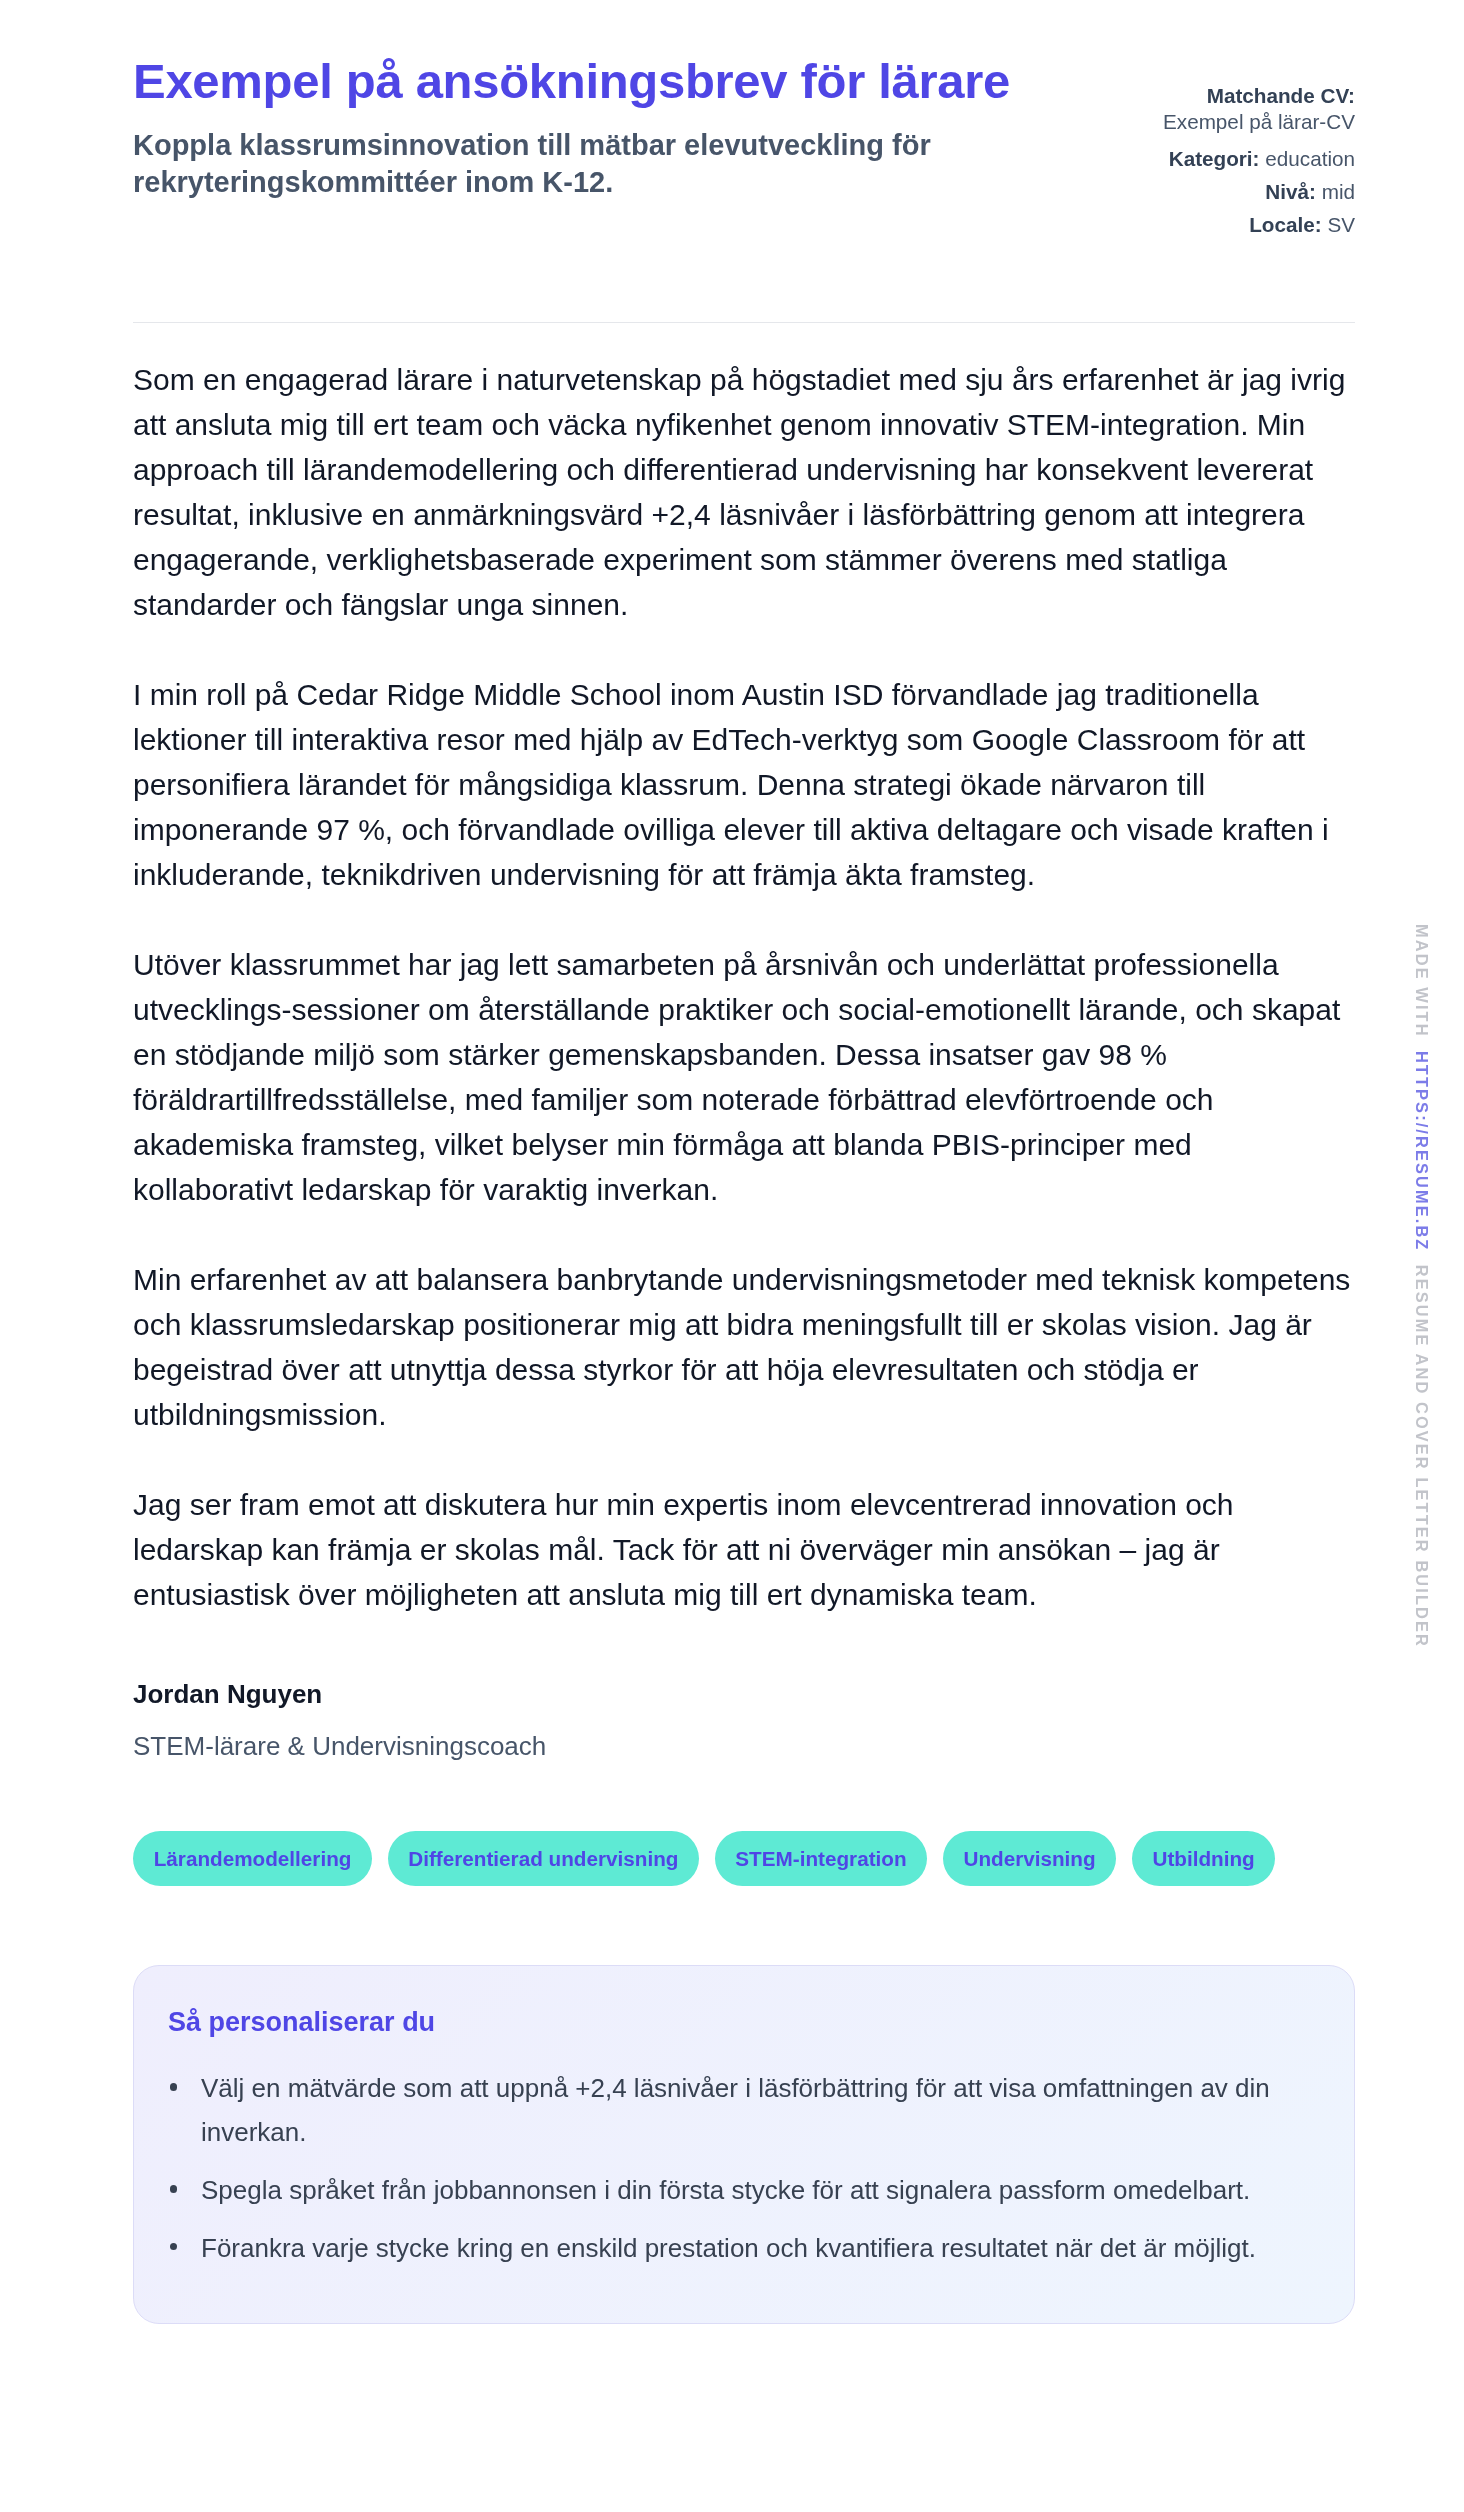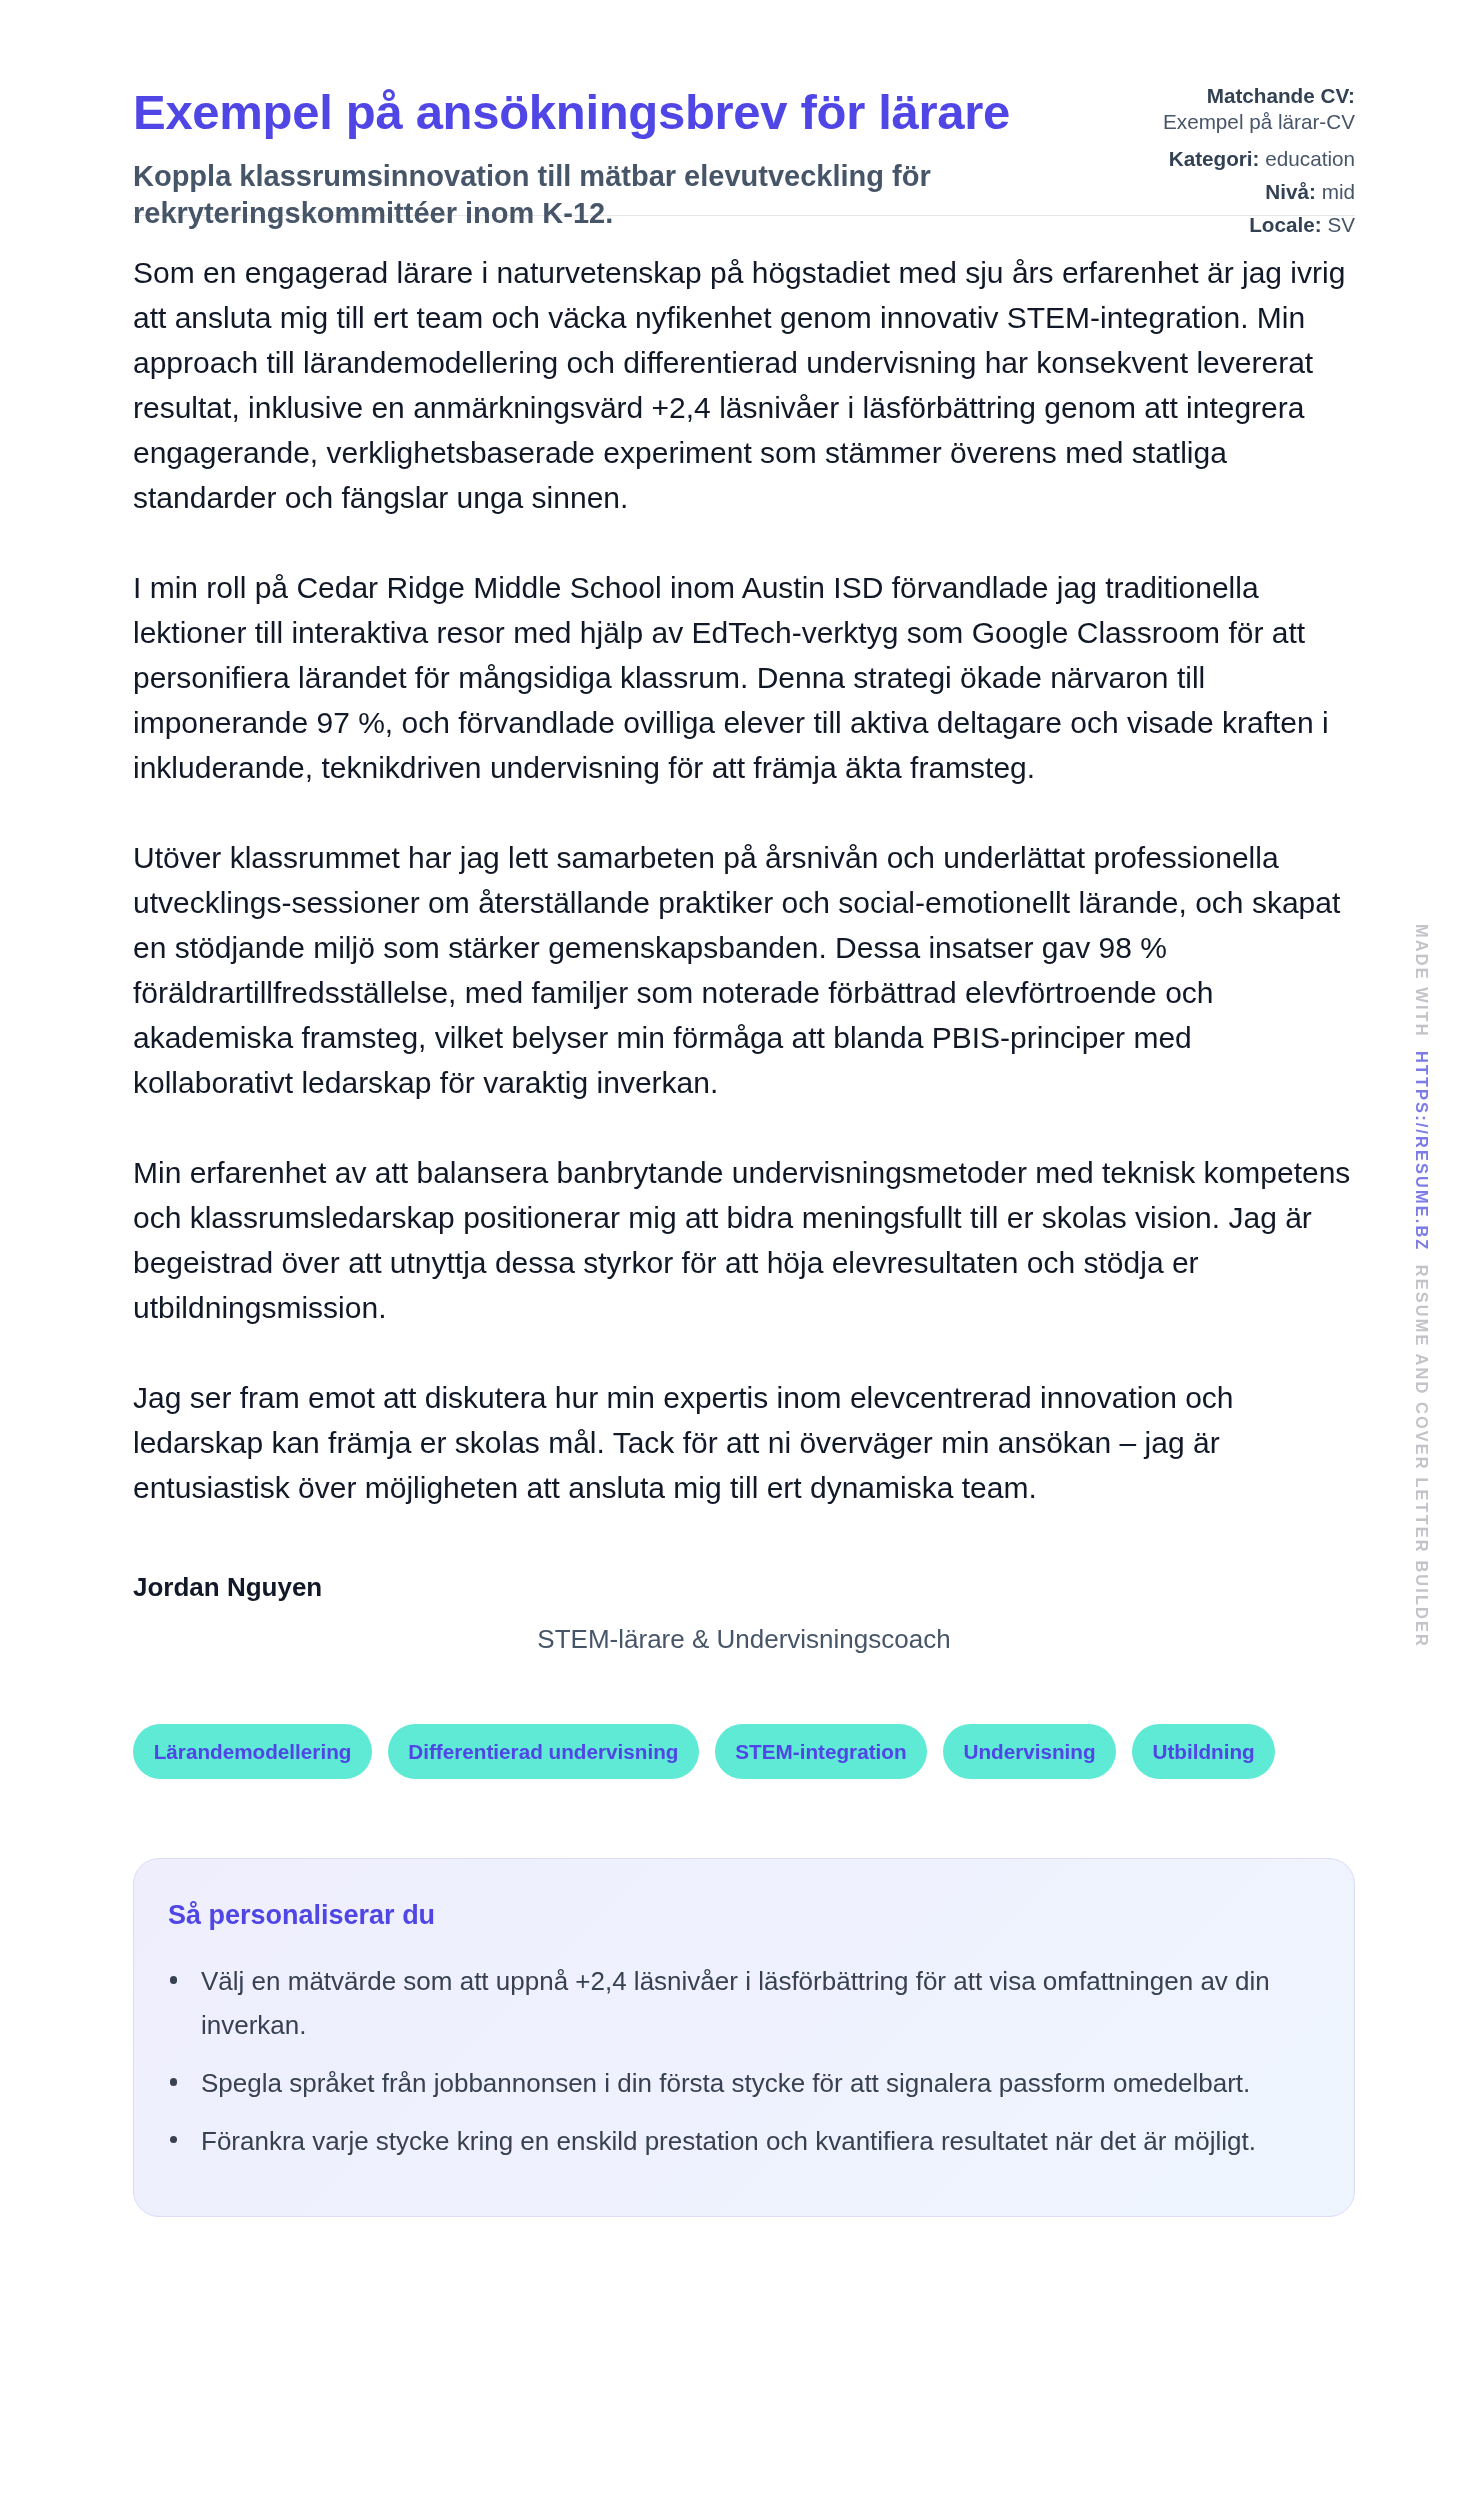--- a/index.html
+++ b/index.html
@@ -11,22 +11,22 @@
     overflow: hidden;
   }
   .page {
     position: absolute;
     left: 133px;
     top: 0;
     width: 1222px;
   }
   .header {
     position: relative;
-    padding-top: 83px;
-    height: 216px;
+    padding-top: 52px;
+    height: 323px;
     border-bottom: 1.7px solid #e5e7eb;
   }
   .title {
     font-size: 49px;
     font-weight: 700;
     color: #4f46e5;
     line-height: 59px;
     letter-spacing: -0.3px;
   }
   .subtitle {
@@ -70,21 +70,20 @@
     font-size: 26px;
     font-weight: 700;
     color: #111827;
     line-height: 34px;
   }
   .sig-title {
     margin-top: 17px;
     font-size: 26px;
     color: #475569;
     line-height: 36px;
-    text-align: center;
   }
   .chips {
     margin-top: 67px;
     display: flex;
     gap: 15.5px;
   }
   .chip {
     background: #5eead4;
     color: #4f46e5;
     font-size: 20.7px;

